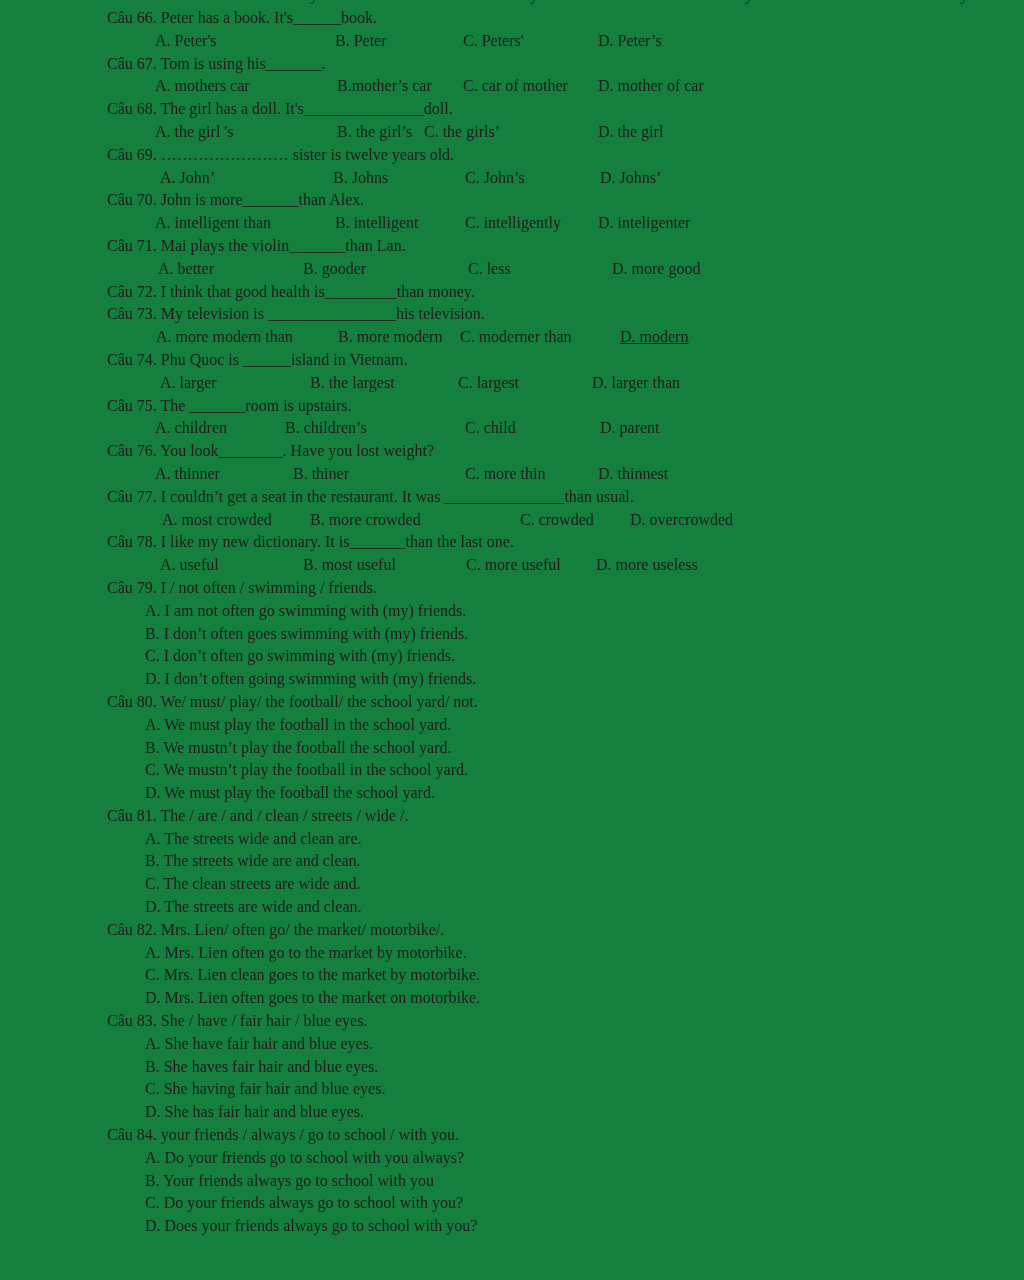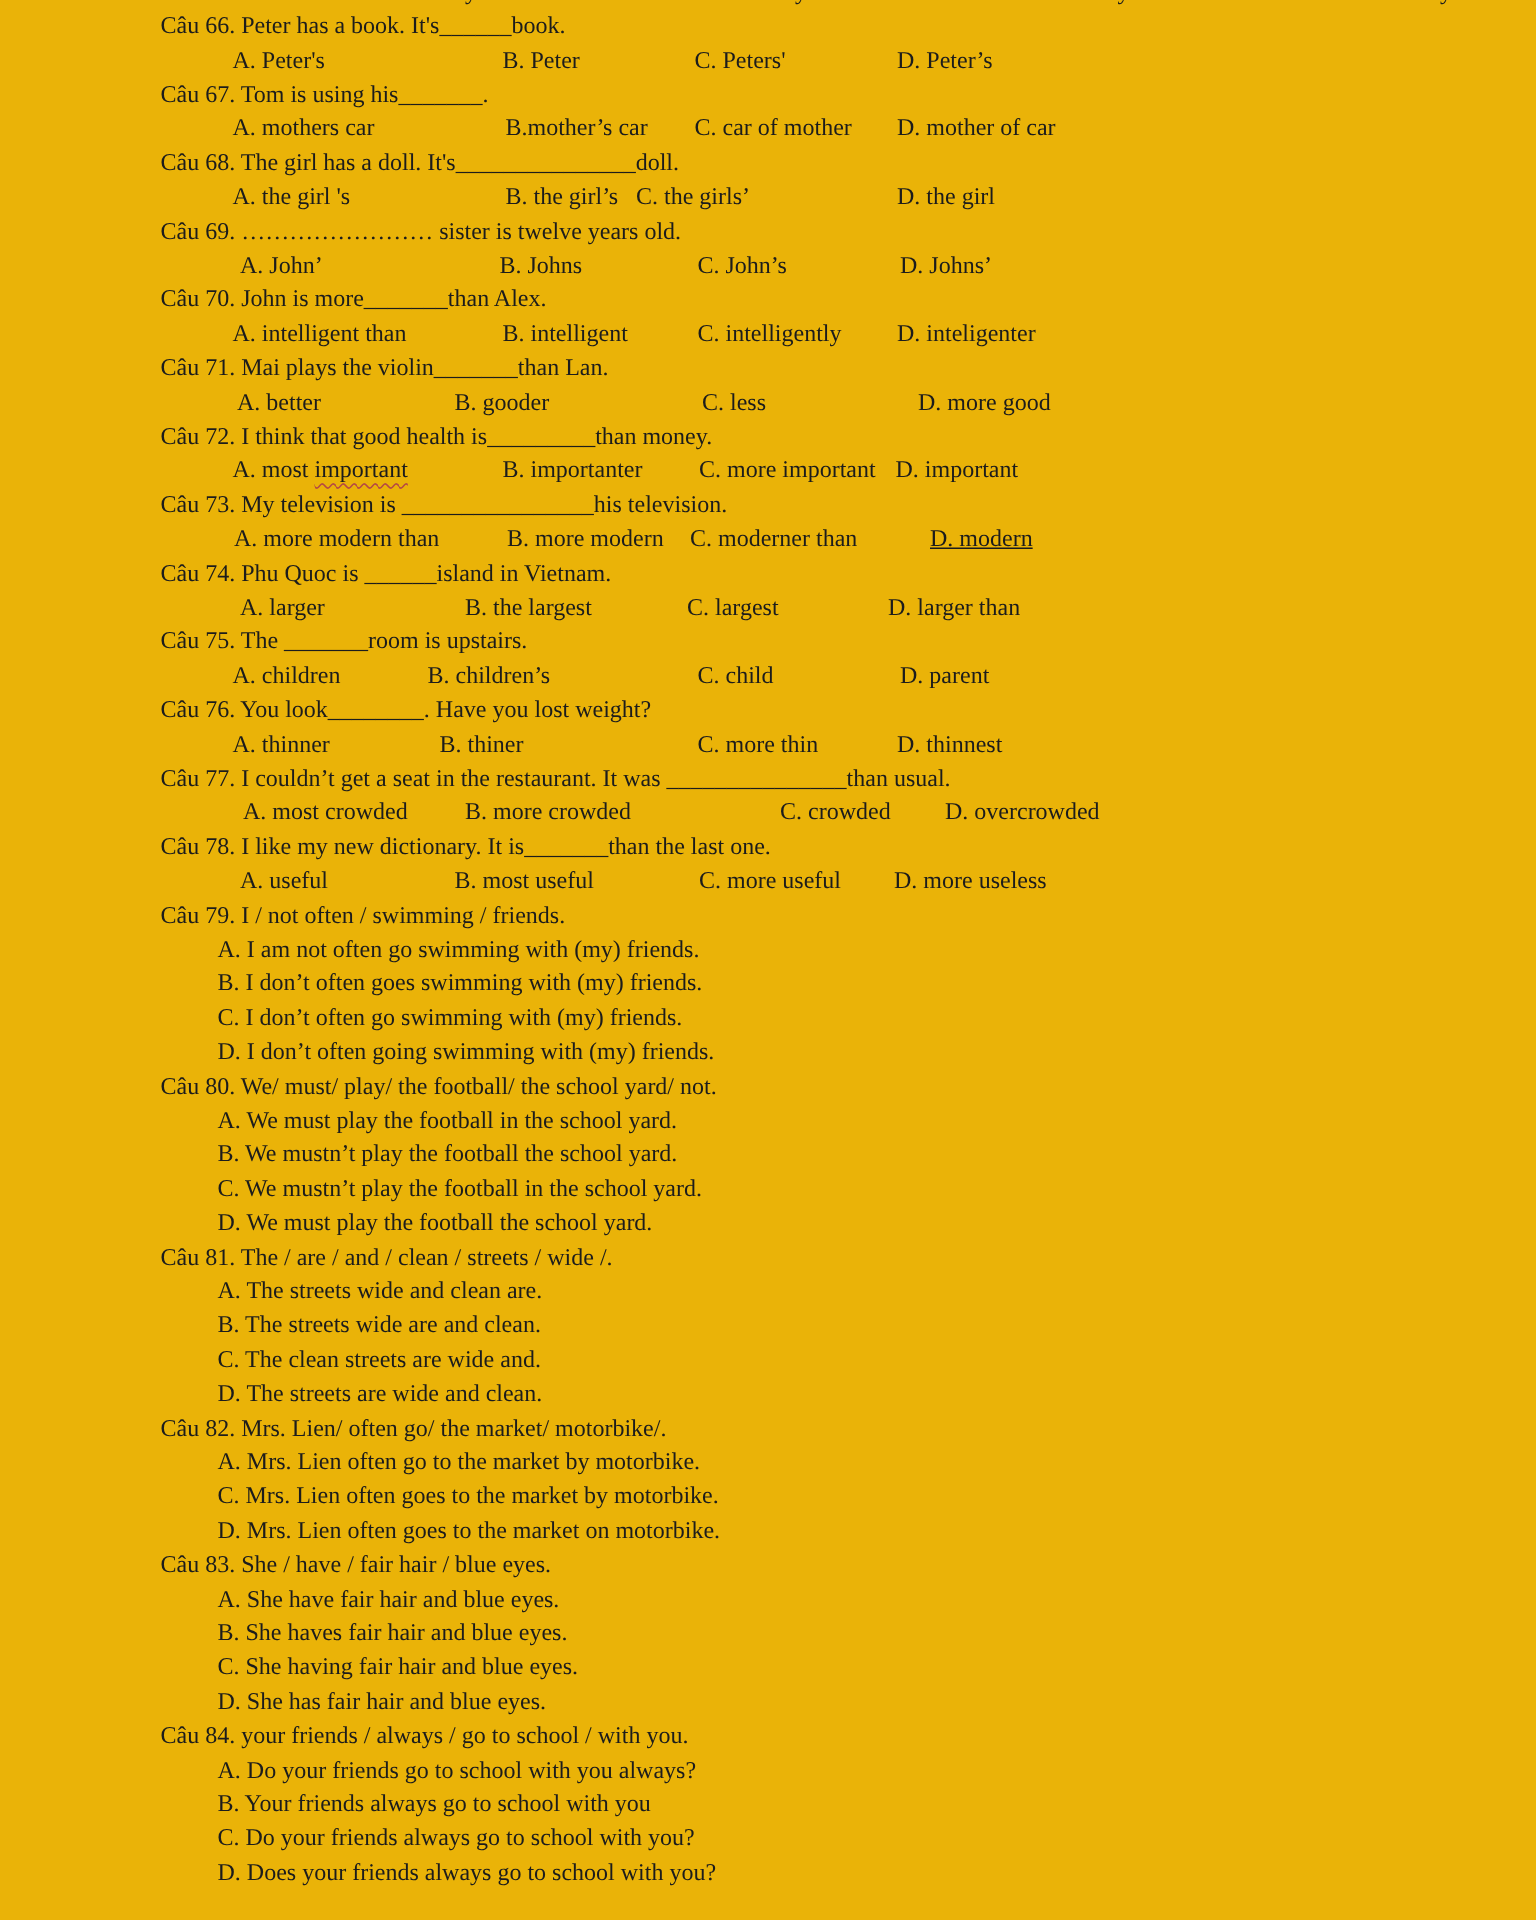--- a/index.html
+++ b/index.html
@@ -1,19 +1,19 @@
 <!DOCTYPE html>
 <html><head>
 <meta charset="utf-8">
 <style>
   html,body{margin:0;padding:0;background:#fff;}
   .page{
     position:relative;
     width:1024px;height:1280px;
-    background:#eab308;
+    background:#15803d;
     overflow:hidden;
     font-family:"Liberation Serif","DejaVu Serif",serif;
     font-size:16px;
     color:#1c1c1c;
     filter:blur(0.3px);
   }
   .top-clip{
     position:absolute;top:0;left:0;width:100%;height:6px;
     overflow:hidden;
   }
@@ -48,21 +48,20 @@
       <div class="line opt-row"><span class="opt" style="left: 155px;">A. mothers car</span><span class="opt" style="left: 337px;">B.mother’s car</span><span class="opt" style="left: 463px;">C. car of mother</span><span class="opt" style="left: 598px;">D. mother of car</span></div>
       <div class="line q-line">Câu 68. The girl has a doll. It's_______________doll.</div>
       <div class="line opt-row"><span class="opt" style="left: 155px;">A. the girl 's</span><span class="opt" style="left: 337px;">B. the girl’s</span><span class="opt" style="left: 424px;">C. the girls’</span><span class="opt" style="left: 598px;">D. the girl</span></div>
       <div class="line q-line">Câu 69. …………………… sister is twelve years old.</div>
       <div class="line opt-row"><span class="opt" style="left: 160px;">A. John’</span><span class="opt" style="left: 333px;">B. Johns</span><span class="opt" style="left: 465px;">C. John’s</span><span class="opt" style="left: 600px;">D. Johns’</span></div>
       <div class="line q-line">Câu 70. John is more_______than Alex.</div>
       <div class="line opt-row"><span class="opt" style="left: 155px;">A. intelligent than</span><span class="opt" style="left: 335px;">B. intelligent</span><span class="opt" style="left: 465px;">C. intelligently</span><span class="opt" style="left: 598px;">D. inteligenter</span></div>
       <div class="line q-line">Câu 71. Mai plays the violin_______than Lan.</div>
       <div class="line opt-row"><span class="opt" style="left: 158px;">A. better</span><span class="opt" style="left: 303px;">B. gooder</span><span class="opt" style="left: 455px; margin-left: 13px;">C. less</span><span class="opt" style="left: 612px;">D. more good</span></div>
       <div class="line q-line">Câu 72. I think that good health is_________than money.</div>
-      <div class="line opt-row"><span class="opt" style="left: 155px;">A. most <span class="squiggle" style="text-decoration-color: rgb(181, 74, 66);">important</span></span><span class="opt" style="left: 335px;">B. importanter</span><span class="opt" style="left: 466px;">C. more important</span><span class="opt" style="left: 597px;">D. important</span></div>
       <div class="line q-line">Câu 73. My television is ________________his television.</div>
       <div class="line opt-row"><span class="opt" style="left: 156px;">A. more modern than</span><span class="opt" style="left: 338px;">B. more modern</span><span class="opt" style="left: 460px;">C. moderner than</span><span class="opt" style="left: 620px; text-decoration: underline;">D. modern</span></div>
       <div class="line q-line">Câu 74. Phu Quoc is ______island in Vietnam.</div>
       <div class="line opt-row"><span class="opt" style="left: 160px;">A. larger</span><span class="opt" style="left: 310px;">B. the largest</span><span class="opt" style="left: 458px;">C. largest</span><span class="opt" style="left: 592px;">D. larger than</span></div>
       <div class="line q-line">Câu 75. The _______room is upstairs.</div>
       <div class="line opt-row"><span class="opt" style="left: 155px;">A. children</span><span class="opt" style="left: 285px;">B. children’s</span><span class="opt" style="left: 465px;">C. child</span><span class="opt" style="left: 600px;">D. parent</span></div>
       <div class="line q-line">Câu 76. You look________. Have you lost weight?</div>
       <div class="line opt-row"><span class="opt" style="left: 155px;">A. thinner</span><span class="opt" style="left: 293px;">B. thiner</span><span class="opt" style="left: 465px;">C. more thin</span><span class="opt" style="left: 598px;">D. thinnest</span></div>
       <div class="line q-line">Câu 77. I couldn’t get a seat in the restaurant. It was _______________than usual.</div>
       <div class="line opt-row"><span class="opt" style="left: 162px;">A. most crowded</span><span class="opt" style="left: 310px;">B. more crowded</span><span class="opt" style="left: 520px;">C. crowded</span><span class="opt" style="left: 630px;">D. overcrowded</span></div>
@@ -78,21 +77,21 @@
       <div class="line stacked-opt">B. We mustn’t play the football the school yard.</div>
       <div class="line stacked-opt">C. We mustn’t play the football in the school yard.</div>
       <div class="line stacked-opt">D. We must play the football the school yard.</div>
       <div class="line q-line">Câu 81. The / are / and / clean / streets / wide /.</div>
       <div class="line stacked-opt">A. The streets wide and clean are.</div>
       <div class="line stacked-opt">B. The streets wide are and clean.</div>
       <div class="line stacked-opt">C. The clean streets are wide and.</div>
       <div class="line stacked-opt">D. The streets are wide and clean.</div>
       <div class="line q-line">Câu 82. Mrs. Lien/ often go/ the market/ motorbike/.</div>
       <div class="line stacked-opt">A. Mrs. Lien often go to the market by motorbike.</div>
-      <div class="line stacked-opt">C. Mrs. Lien often goes to the market by motorbike.</div>
+      <div class="line stacked-opt">C. Mrs. Lien clean goes to the market by motorbike.</div>
       <div class="line stacked-opt">D. Mrs. Lien often goes to the market on motorbike.</div>
       <div class="line q-line">Câu 83. She / have / fair hair / blue eyes.</div>
       <div class="line stacked-opt">A. She have fair hair and blue eyes.</div>
       <div class="line stacked-opt">B. She haves fair hair and blue eyes.</div>
       <div class="line stacked-opt">C. She having fair hair and blue eyes.</div>
       <div class="line stacked-opt">D. She has fair hair and blue eyes.</div>
       <div class="line q-line">Câu 84. your friends / always / go to school / with you.</div>
       <div class="line stacked-opt">A. Do your friends go to school with you always?</div>
       <div class="line stacked-opt">B. Your friends always go to school with you</div>
       <div class="line stacked-opt">C. Do your friends always go to school with you?</div>

